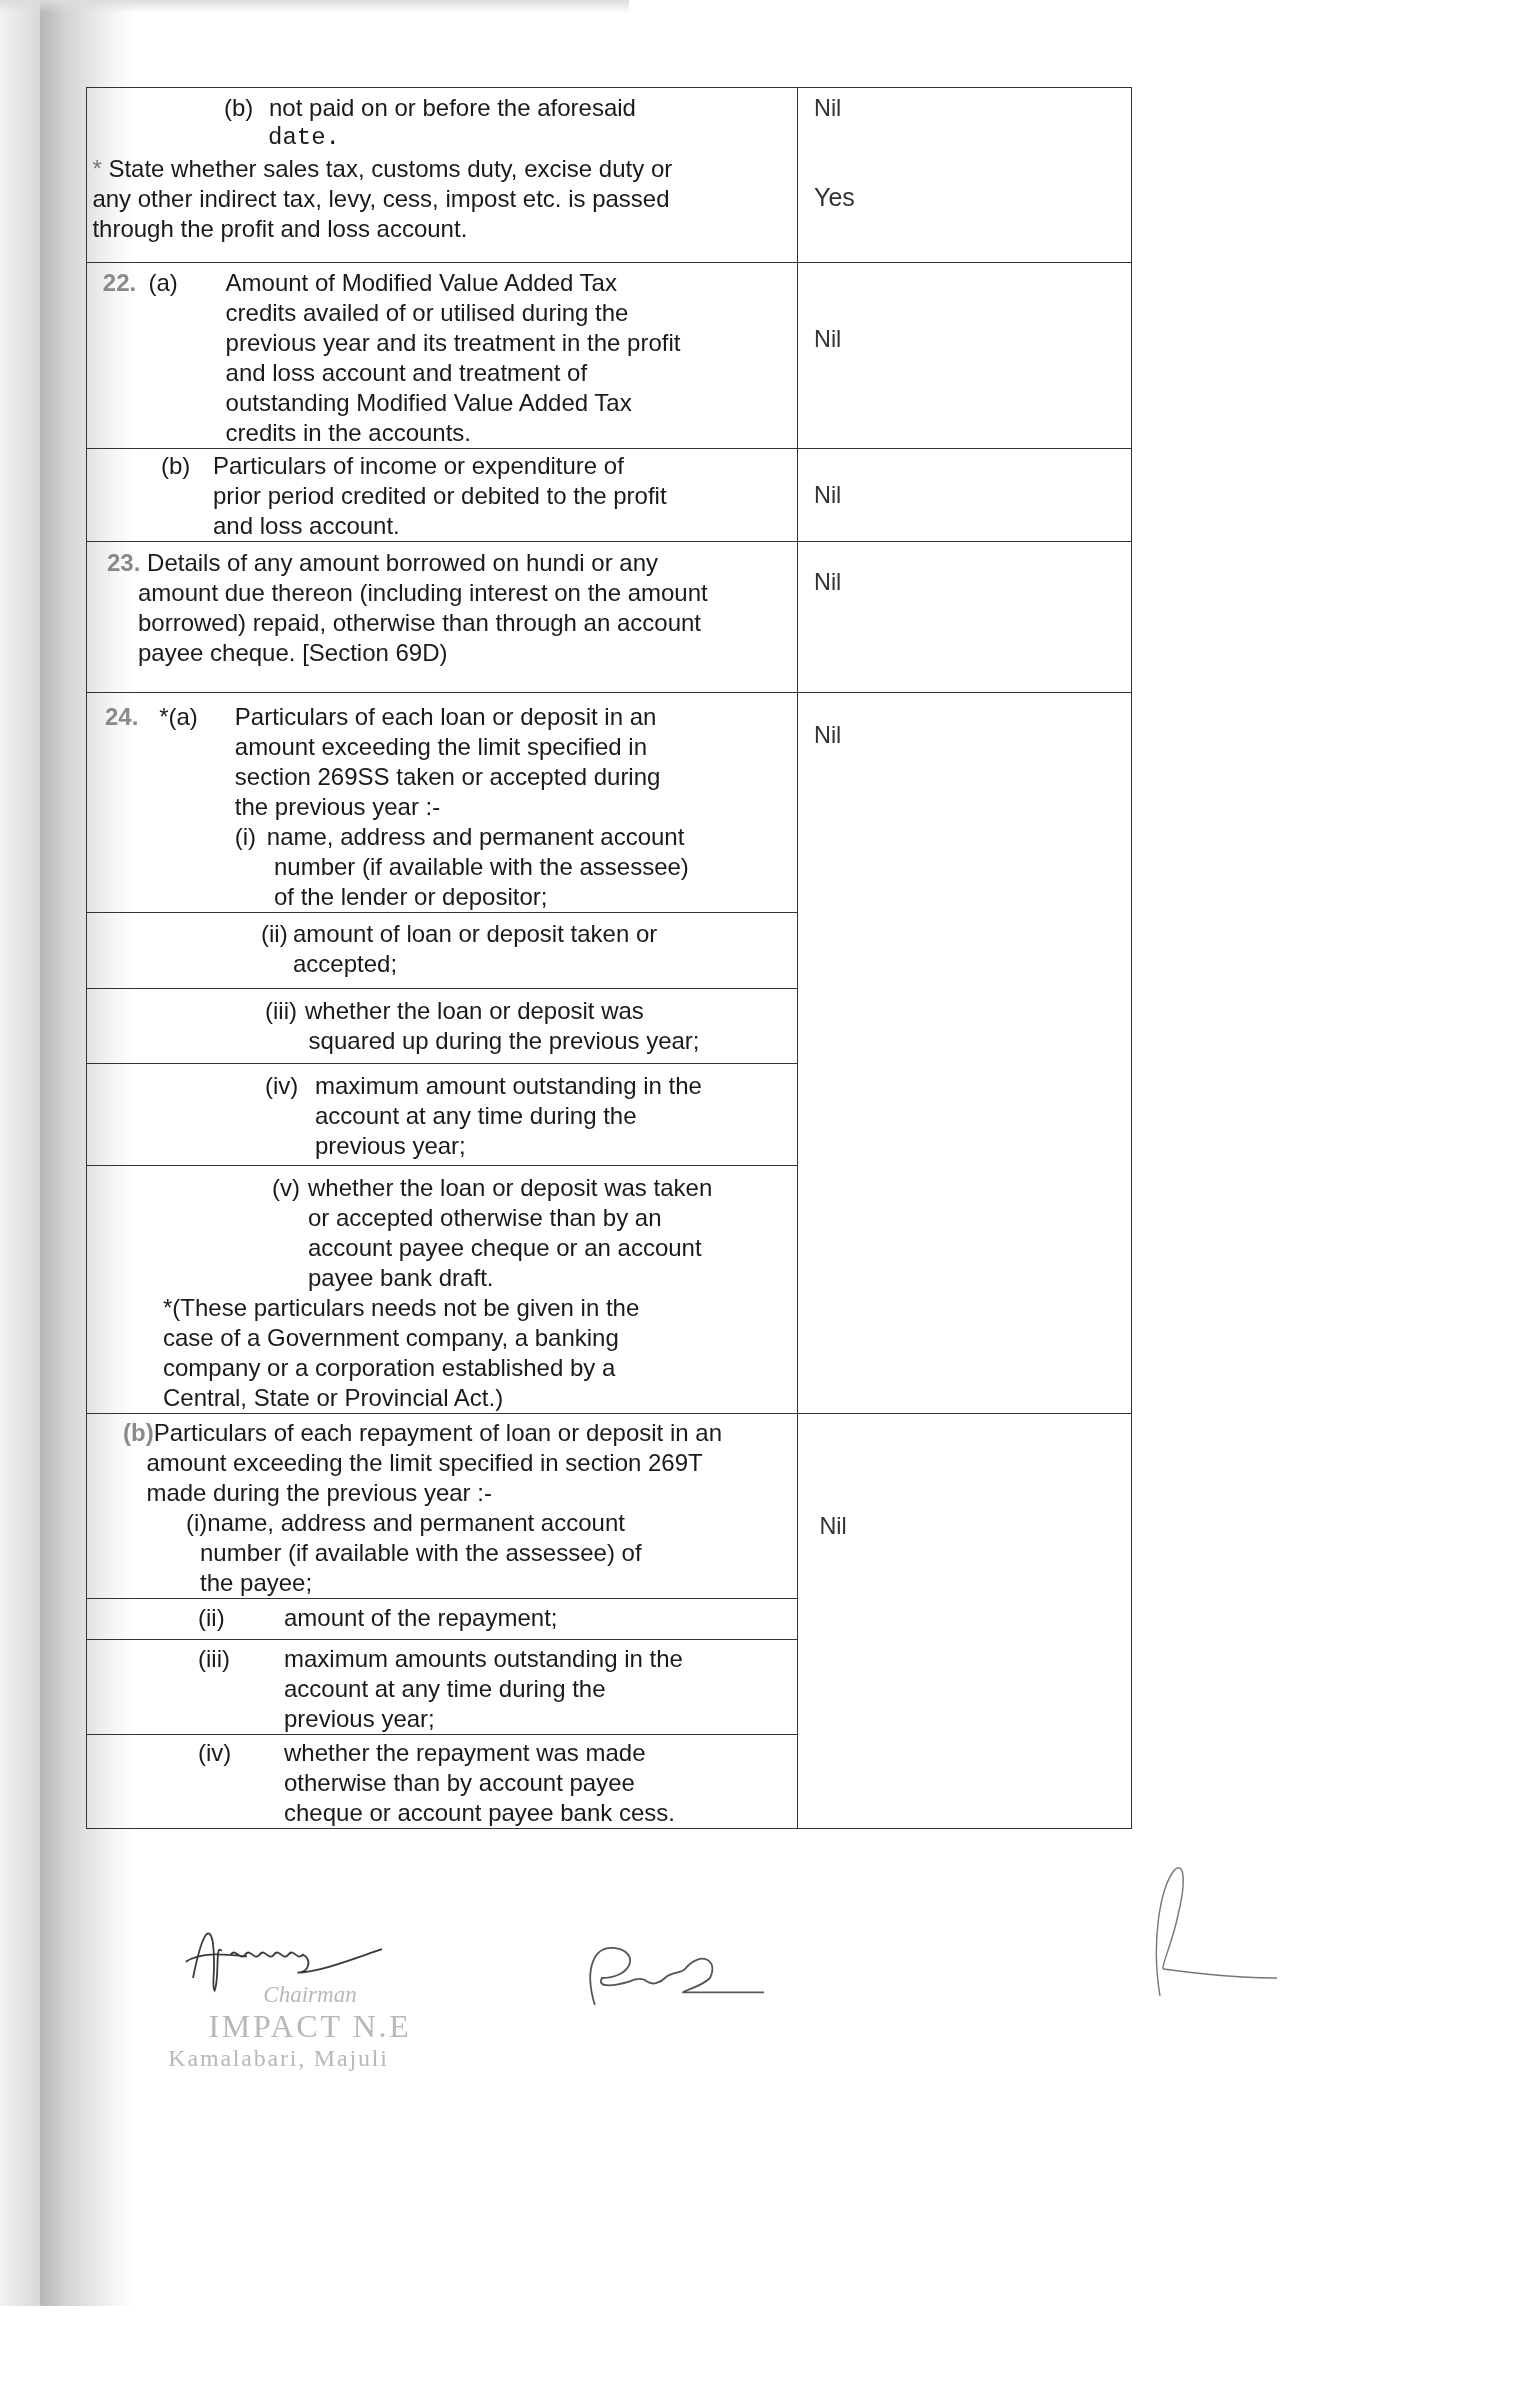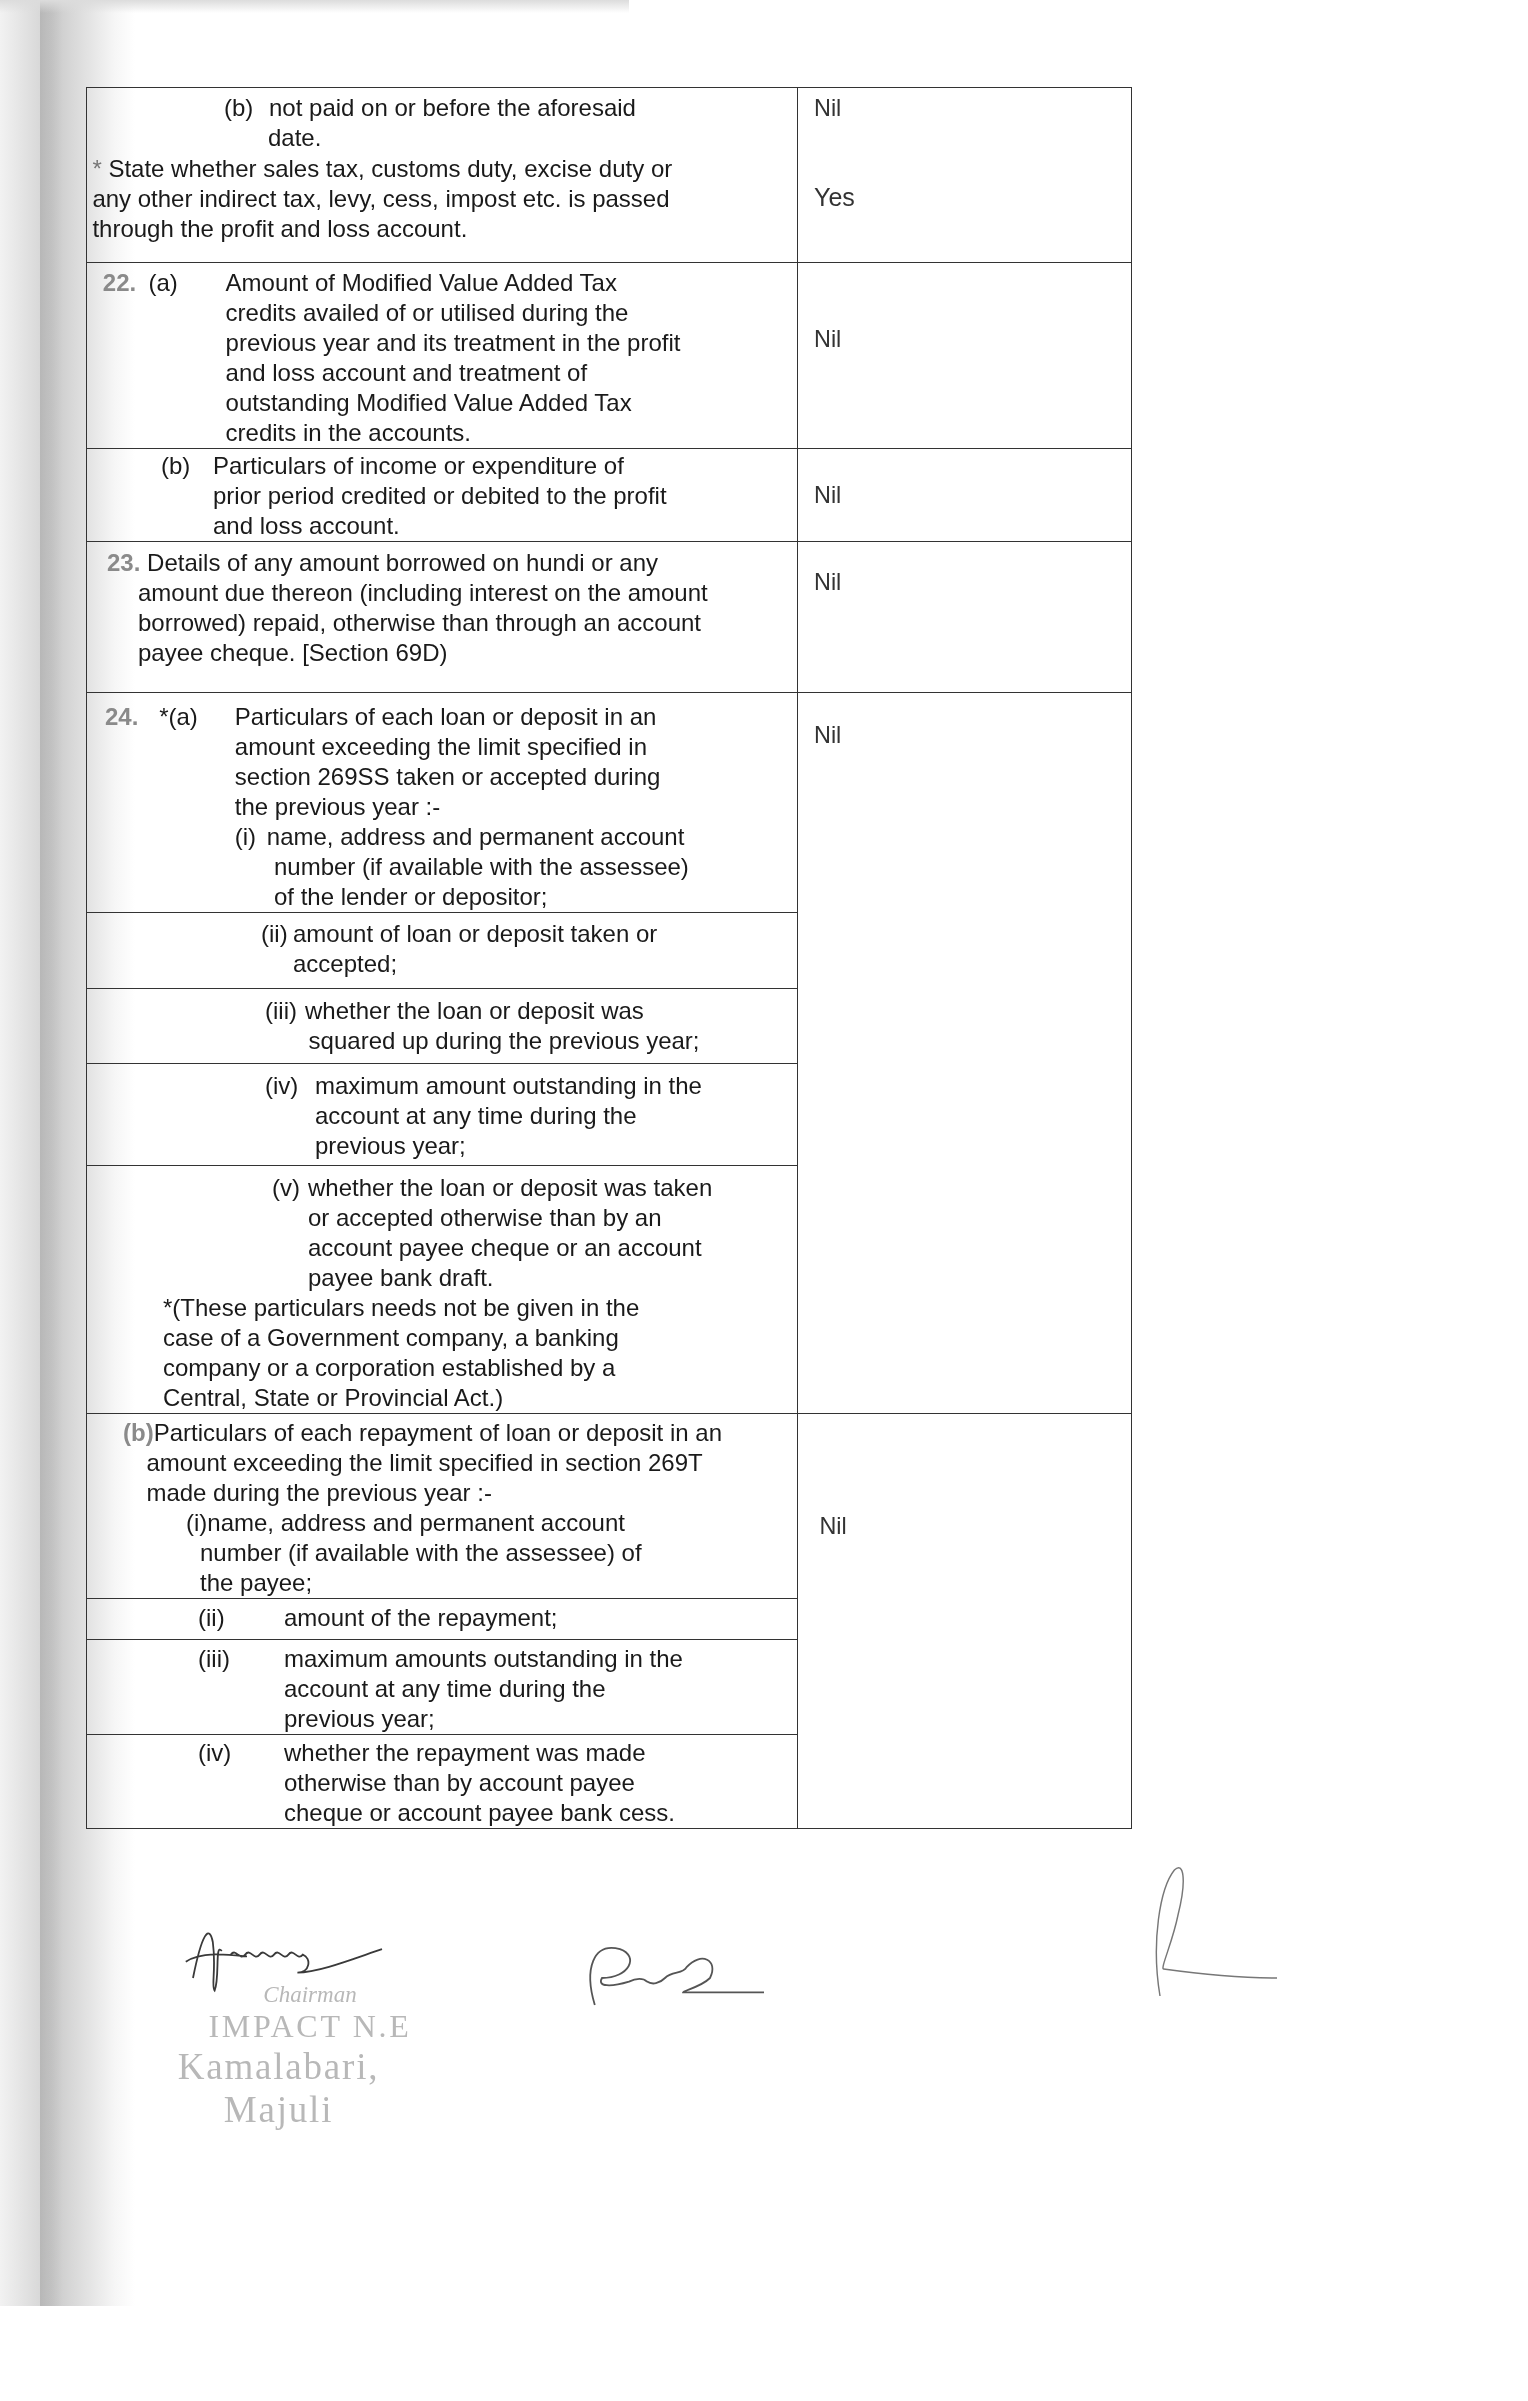--- a/index.html
+++ b/index.html
@@ -34,38 +34,38 @@
   .doc-table td.right { padding-left: 16px; }
   .num { color: #8a8a8a; font-weight: bold; filter: blur(0.5px); }
   .faded { color: #777; filter: blur(0.4px); }
   .val { font-size: 23.4px; color: #333; }
   .sig { position: absolute; }
   .stamp {
     position: absolute; font-family: "Liberation Serif", serif; color: #b8b8b8; text-align: center;
   }
   .stamp .role { font-style: italic; font-size: 23px; }
   .stamp .org { font-size: 32px; letter-spacing: 2.7px; }
-  .stamp .place { font-size: 37px; letter-spacing: 1.8px; }
+  .stamp .place { font-size: 24px; letter-spacing: 1.8px; }
 </style>
 </head>
 <body>
 
 <div class="shadow-edge"></div>
 <div class="top-fade"></div>
 
 <table class="doc-table">
 
   <tbody>
       <tr style="height:175px;">
     <td class="left">
       <div style="padding-left:137px; padding-top:4.5px;">
         <span>(b)</span>
         <span style="margin-left:9px;">not paid on or before the aforesaid</span>
       </div>
-      <div style="padding-left:181px;">date.</div>
+      <div style="padding-left:181px;font-family:Liberation Mono, monospace;">date.</div>
       <div style="padding-left:5.4px; margin-top:1.8px;">
         <span class="faded">*</span>
         <span>State whether sales tax, customs duty, excise duty or</span>
       </div>
       <div style="padding-left:5.4px;">any other indirect tax, levy, cess, impost etc. is passed</div>
       <div style="padding-left:5.4px;">through the profit and loss account.</div>
     </td>
     <td class="right">
       <div class="val" style="padding-top:5.4px;">Nil</div>
       <div class="val" style="padding-top:59px; font-size:25px;">Yes</div>

